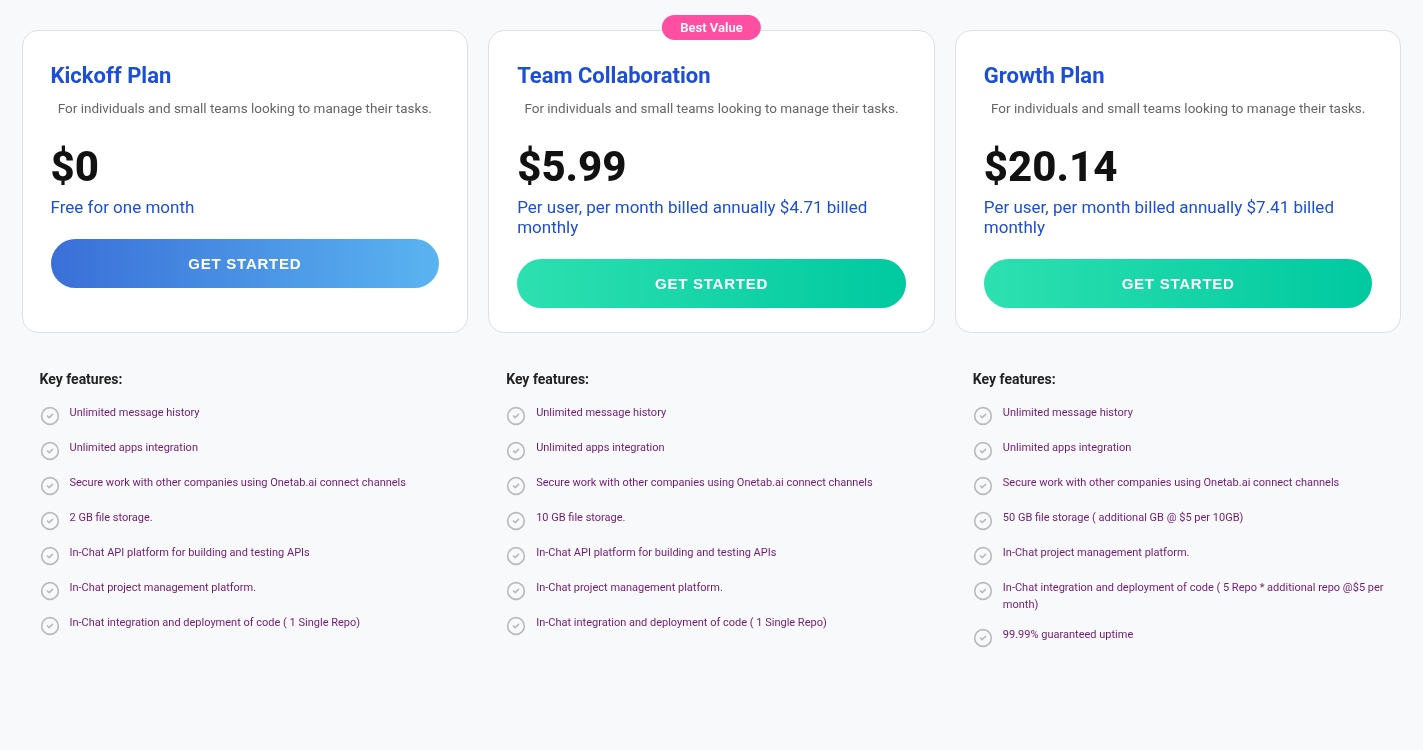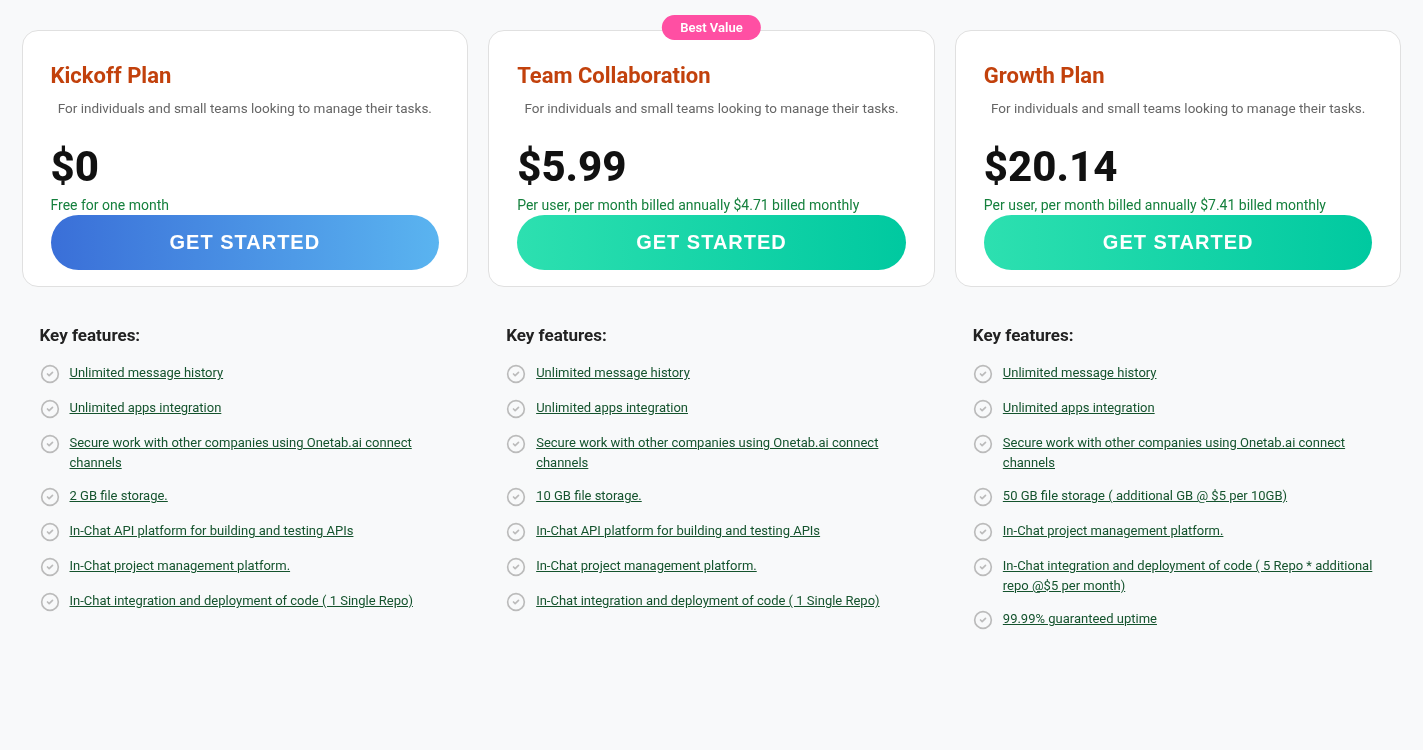--- a/index.html
+++ b/index.html
@@ -13,21 +13,21 @@
       display: grid;
       grid-template-columns: 1fr 1fr 1fr;
       gap: 20px;
       max-width: 1380px;
       margin: 0 auto;
     }
     .plan-card {
       background: #fff;
       border: 1.5px solid #e0e0e0;
       border-radius: 16px;
-      padding: 32px 28px 16px;
+      padding: 32px 28px 24px;
       position: relative;
     }
     .plan-card.best-value {
       border-color: #e0e0e0;
     }
     .best-value-badge {
       position: absolute;
       top: -16px;
       left: 50%;
       transform: translateX(-50%);
@@ -35,48 +35,49 @@
       color: #fff;
       font-size: 13px;
       font-weight: 600;
       padding: 5px 18px;
       border-radius: 20px;
       white-space: nowrap;
     }
     .plan-name {
       font-size: 22px;
       font-weight: 700;
-      color: #c2410c;
+      color: #1d4ed8;
       margin-bottom: 10px;
     }
     .plan-desc {
       font-size: 13.5px;
       color: #666;
       line-height: 1.5;
       margin-bottom: 24px;
       text-align: center;
     }
     .plan-price {
       font-size: 42px;
       font-weight: 800;
       color: #111;
       margin-bottom: 6px;
     }
     .plan-price-sub {
-      font-size: 14px;
-      color: #15803d;
+      font-size: 17px;
+      color: #1d4ed8;
+      margin-bottom: 22px;
       min-height: 18px;
     }
     .get-started-btn {
       display: block;
       width: 100%;
       padding: 16px;
       border: none;
       border-radius: 40px;
-      font-size: 20px;
+      font-size: 15px;
       font-weight: 700;
       letter-spacing: 0.05em;
       cursor: pointer;
       color: #fff;
       text-align: center;
       text-transform: uppercase;
     }
     .btn-blue {
       background: linear-gradient(90deg, #3a6fd8, #5ab4f0);
     }
@@ -89,43 +90,42 @@
       display: grid;
       grid-template-columns: 1fr 1fr 1fr;
       gap: 20px;
       max-width: 1380px;
       margin: 28px auto 0;
     }
     .features-col {
       padding: 10px 10px 10px 18px;
     }
     .features-title {
-      font-size: 17px;
+      font-size: 14px;
       font-weight: 700;
       color: #222;
       margin-bottom: 18px;
     }
     .feature-item {
       display: flex;
       align-items: flex-start;
       margin-bottom: 14px;
       gap: 10px;
     }
     .feature-icon {
       flex-shrink: 0;
       width: 20px;
       height: 20px;
       margin-top: 1px;
       color: #bbb;
     }
     .feature-text {
-      font-size: 13px;
-      color: #14532d;
+      font-size: 11px;
+      color: #701a75;
       line-height: 1.5;
-      text-decoration: underline;
     }
   </style>
 </head>
 <body>
 
 <div class="pricing-grid">
 <div class="plan-card">
 
     <div class="plan-name">Kickoff Plan</div>
     <div class="plan-desc">For individuals and small teams looking to manage their tasks.</div>

